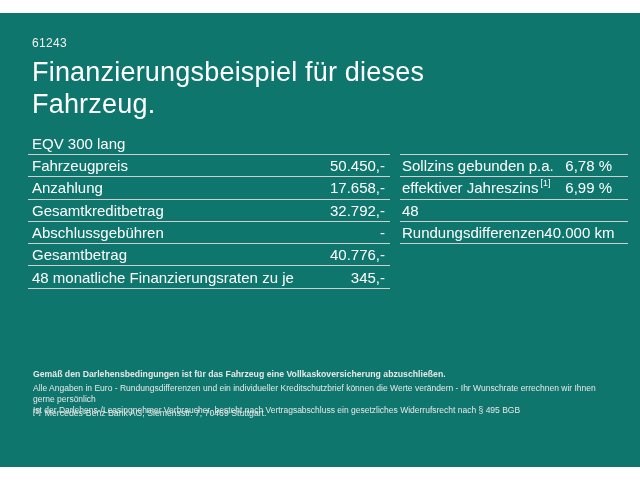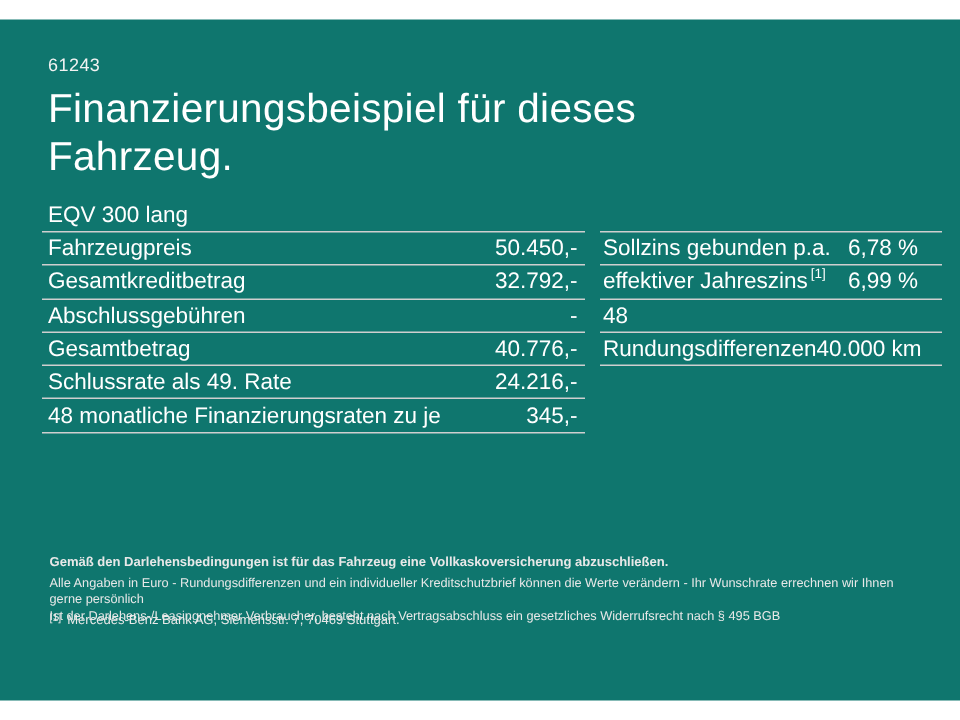--- a/index.html
+++ b/index.html
@@ -67,34 +67,34 @@
   </div>
 
   <div class="model">EQV 300 lang</div>
 
   <div class="tbl finance">
     <div class="trow">
       <span class="tlabel">Fahrzeugpreis</span>
       <span class="tvalue">50.450,-</span>
     </div>
     <div class="trow">
+      <span class="tlabel">Anzahlung</span>
+      <span class="tvalue">17.658,-</span>
+    </div>
+    <div class="trow">
       <span class="tlabel">Gesamtkreditbetrag</span>
       <span class="tvalue">32.792,-</span>
     </div>
     <div class="trow">
       <span class="tlabel">Abschlussgebühren</span>
       <span class="tvalue">-</span>
     </div>
     <div class="trow">
       <span class="tlabel">Gesamtbetrag</span>
       <span class="tvalue">40.776,-</span>
-    </div>
-    <div class="trow">
-      <span class="tlabel">Schlussrate als 49. Rate</span>
-      <span class="tvalue">24.216,-</span>
     </div>
     <div class="trow bold">
       <span class="tlabel">48 monatliche Finanzierungsraten zu je</span>
       <span class="tvalue">345,-</span>
     </div>
   </div>
 
   <div class="tbl conditions">
     <div class="trow">
       <span class="tlabel">Sollzins gebunden p.a.</span>

